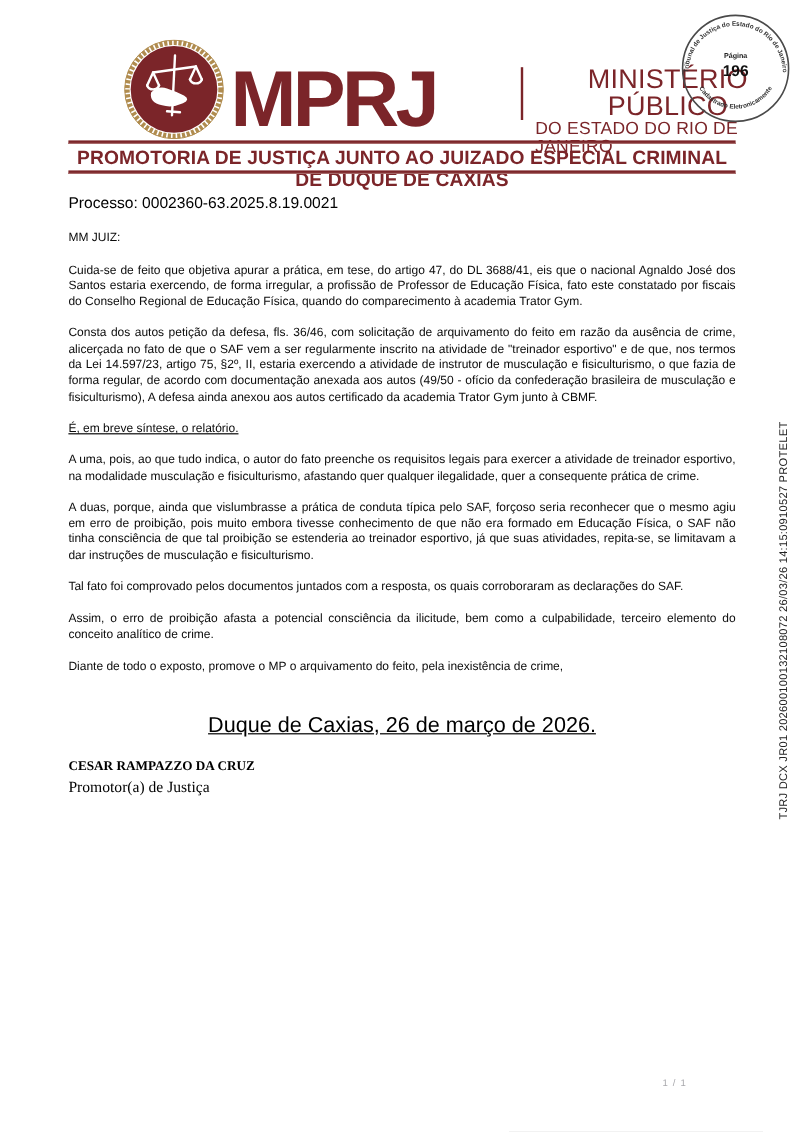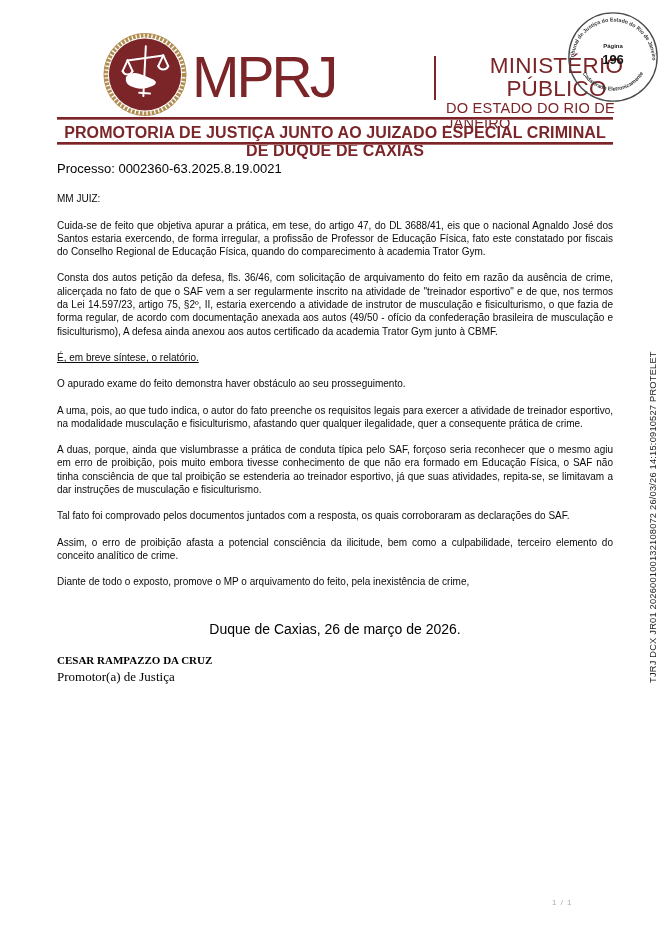--- a/index.html
+++ b/index.html
@@ -13,21 +13,21 @@
     margin: 0 auto;
     background: #ffffff;
     overflow: hidden;
     color: #111;
   }
 
   
   .seal { position: absolute; left: 101px; top: 33px; width: 88px; height: 83px; }
   .wordmark {
     position: absolute; left: 192px; top: 44px;
-    font-size: 57px; font-weight: normal; letter-spacing: -3px;
+    font-size: 66px; font-weight: bold; letter-spacing: -3px;
     color: #7b2529; font-family: "Liberation Sans", sans-serif;
   }
   .vdivider {
     position: absolute; left: 434px; top: 56px; width: 2px; height: 44px;
     background: #7b2529;
   }
   .ministry { position: absolute; left: 446px; top: 54px; color: #7b2529; line-height: 1.04; }
   .ministry .l1 { font-size: 22.5px; letter-spacing: 0.2px; text-align: center; }
   .ministry .l2 { font-size: 14.6px; letter-spacing: 0.2px; }
 
@@ -50,22 +50,23 @@
   .doc-body {
     position: absolute; left: 57px; top: 160px; width: 556px;
     font-size: 10px; line-height: 1.33; color: #0a0a0a;
   }
   .process { font-size: 13px; font-weight: normal; margin-bottom: 15px; color: #000; }
   .salutation { margin-bottom: 13px; }
   .doc-body p { text-align: justify; margin-bottom: 13px; }
   .doc-body p.underline { text-decoration: underline; text-align: left; }
 
   .dateline {
-    text-align: center; font-size: 14px; margin-top: 31px; margin-bottom: 15px;
+    text-align: center; font-size: 18px; margin-top: 31px; margin-bottom: 15px;
     color: #000;
+    text-decoration: underline;
   }
   .sig-block { text-align: left; line-height: 1.35; font-family: Liberation Serif, serif; }
   .sig-name { font-weight: bold; font-size: 11px; color: #000; }
   .sig-role, .sig-mat { font-size: 13px; color: #000; }
 
   
   .margin-text {
     position: absolute; right: 9px; top: 283px; height: 400px;
     writing-mode: vertical-rl; transform: rotate(180deg);
     font-size: 9.3px; letter-spacing: 0.2px; color: #222; white-space: nowrap;
@@ -131,21 +132,20 @@
   <div class="banner-text">PROMOTORIA DE JUSTIÇA JUNTO AO JUIZADO ESPECIAL CRIMINAL DE DUQUE DE CAXIAS</div>
   <div class="rule bottom"></div>
 
   <div class="doc-body">
     <div class="process">Processo: 0002360-63.2025.8.19.0021</div>
     <div class="salutation">MM JUIZ:</div>
 
     <p>Cuida-se de feito que objetiva apurar a prática, em tese, do artigo 47, do DL 3688/41, eis que o nacional Agnaldo José dos Santos estaria exercendo, de forma irregular, a profissão de Professor de Educação Física, fato este constatado por fiscais do Conselho Regional de Educação Física, quando do comparecimento à academia Trator Gym.</p>
     <p>Consta dos autos petição da defesa, fls. 36/46, com solicitação de arquivamento do feito em razão da ausência de crime, alicerçada no fato de que o SAF vem a ser regularmente inscrito na atividade de "treinador esportivo" e de que, nos termos da Lei 14.597/23, artigo 75, §2º, II, estaria exercendo a atividade de instrutor de musculação e fisiculturismo, o que fazia de forma regular, de acordo com documentação anexada aos autos (49/50 - ofício da confederação brasileira de musculação e fisiculturismo),  A defesa ainda anexou aos autos certificado da academia Trator Gym junto à CBMF.</p>
     <p class="underline">É, em breve síntese, o relatório.</p>
-    <p>O apurado exame do feito demonstra haver obstáculo ao seu prosseguimento.</p>
     <p>A uma, pois, ao que tudo indica, o autor do fato preenche os requisitos legais para exercer a atividade de treinador esportivo, na modalidade musculação e fisiculturismo, afastando quer qualquer ilegalidade, quer a consequente prática de crime.</p>
     <p>A duas,  porque, ainda que vislumbrasse a prática de conduta típica pelo SAF, forçoso seria reconhecer que o mesmo agiu em erro de proibição, pois muito embora tivesse conhecimento de que não era formado em Educação Física, o SAF não tinha consciência de que tal proibição se estenderia ao treinador esportivo, já que suas atividades, repita-se, se limitavam a dar instruções de musculação e fisiculturismo.</p>
     <p>Tal fato foi comprovado pelos documentos juntados com a resposta, os quais corroboraram as declarações do SAF.</p>
     <p>Assim, o erro de proibição afasta a potencial consciência da ilicitude, bem como a culpabilidade, terceiro elemento do conceito analítico de crime.</p>
     <p>Diante de todo o exposto, promove o MP o arquivamento do feito, pela inexistência de crime,</p>
 
     <div class="dateline">Duque de Caxias, 26 de março de 2026.</div>
 
     <div class="sig-block">
       <div class="sig-name">CESAR RAMPAZZO DA CRUZ</div>

